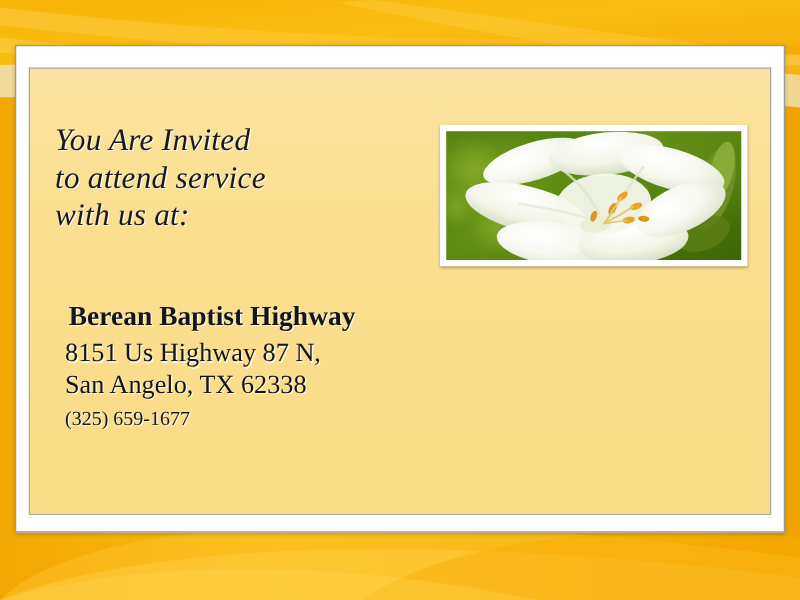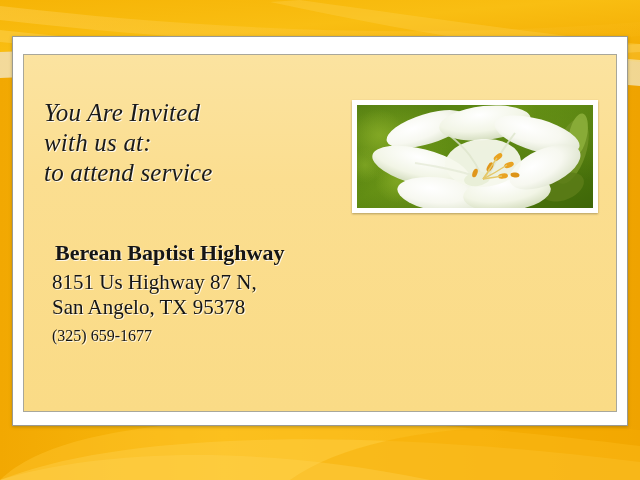--- a/index.html
+++ b/index.html
@@ -129,22 +129,22 @@
 
     <path d="M0,52 C40,56 70,62 96,74 L96,440 C60,450 28,462 0,480 Z" fill="#F5DFA6" opacity=".0"></path>
   </svg>
 
   <div class="frame-outer"></div>
 
   <div class="frame-inner"></div>
 
   <div class="heading">
     <div>You Are Invited</div>
+    <div>to attend service</div>
     <div>with us at:</div>
-    <div>to attend service</div>
   </div>
 
   <div class="photo-frame">
     <div class="photo">
       <svg width="100%" height="100%" viewBox="0 0 236 103" preserveAspectRatio="none">
         <defs>
           <radialGradient id="pet" cx="35%" cy="35%" r="75%">
             <stop offset="0%" stop-color="#FFFFFF"></stop>
             <stop offset="55%" stop-color="#F7F8F0"></stop>
             <stop offset="100%" stop-color="#DCE3CC"></stop>
@@ -208,17 +208,17 @@
           <path d="M126,74 C130,70 132,66 133,63" stroke="#E4C86A" stroke-width="1.4" fill="none"></path>
           <path d="M126,74 C133,73 140,72 145,71" stroke="#E4C86A" stroke-width="1.4" fill="none"></path>
         </g>
       </svg>
     </div>
   </div>
 
   <div class="church-name">Berean Baptist Highway</div>
   <div class="addr">
     <div>8151 Us Highway 87 N,</div>
-    <div>San Angelo, TX  95378</div>
+    <div>San Angelo, TX  62338</div>
   </div>
   <div class="phone">(325) 659-1677</div>
 
 </div>
 
 </body></html>

